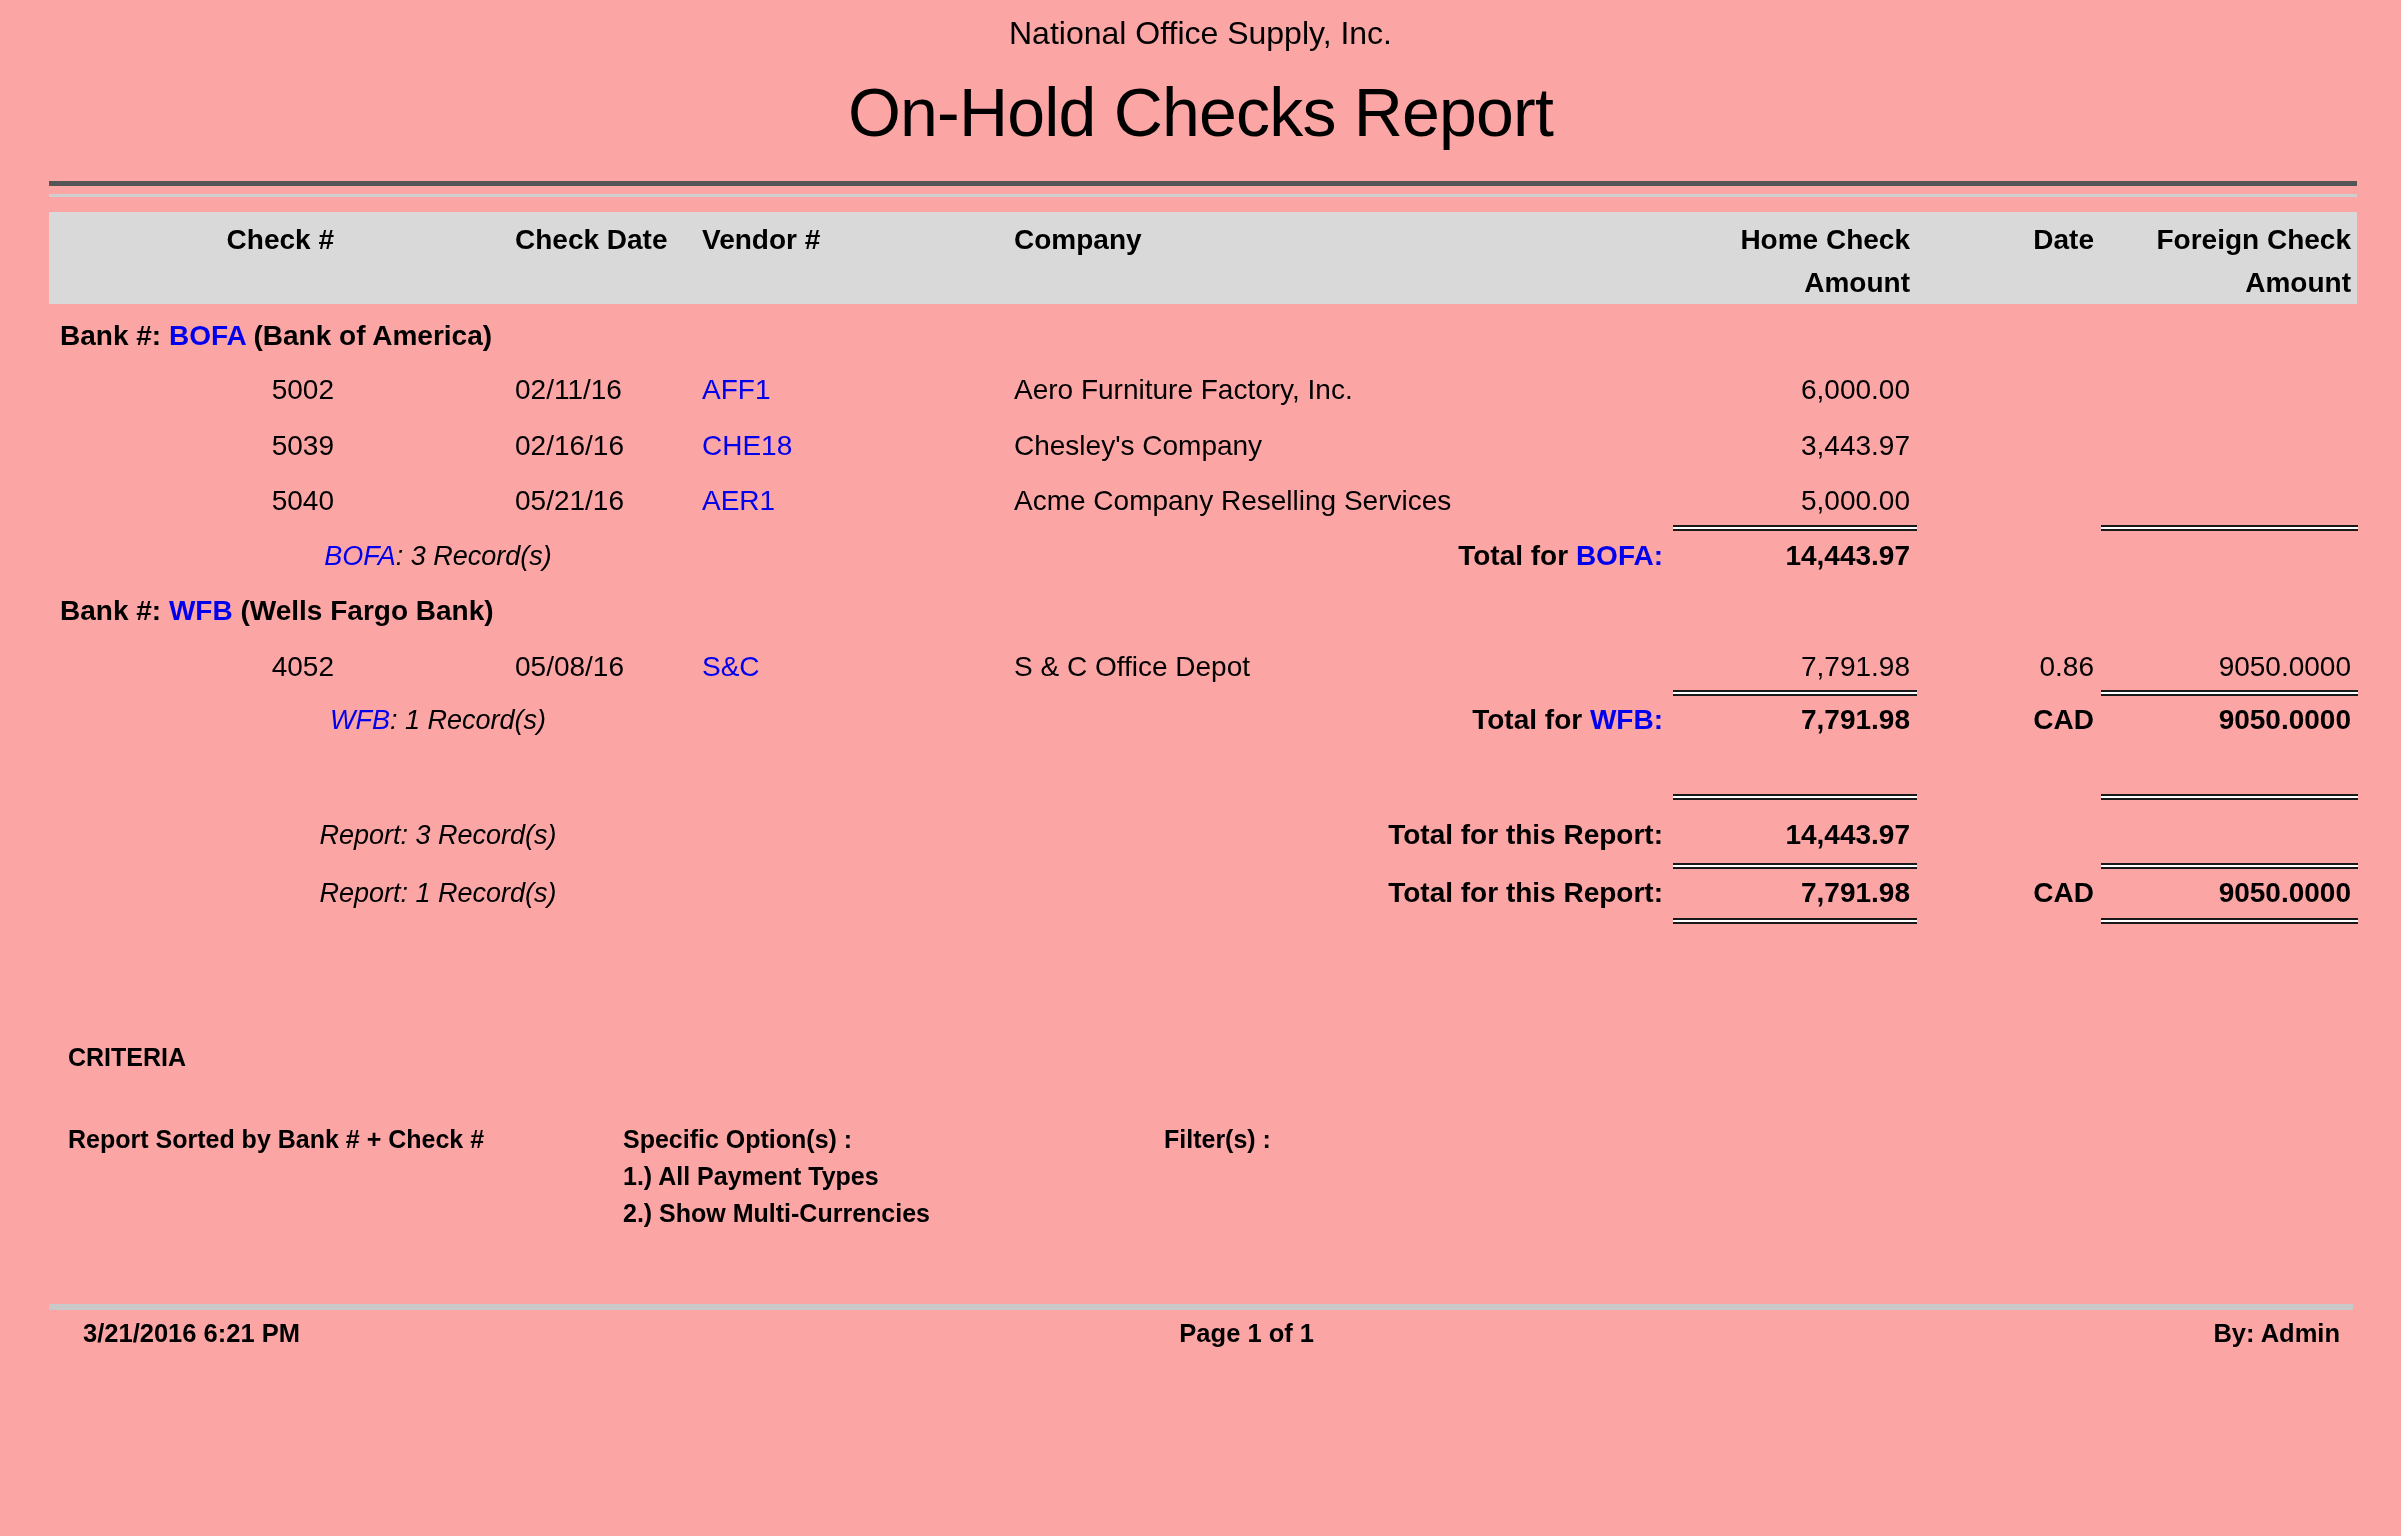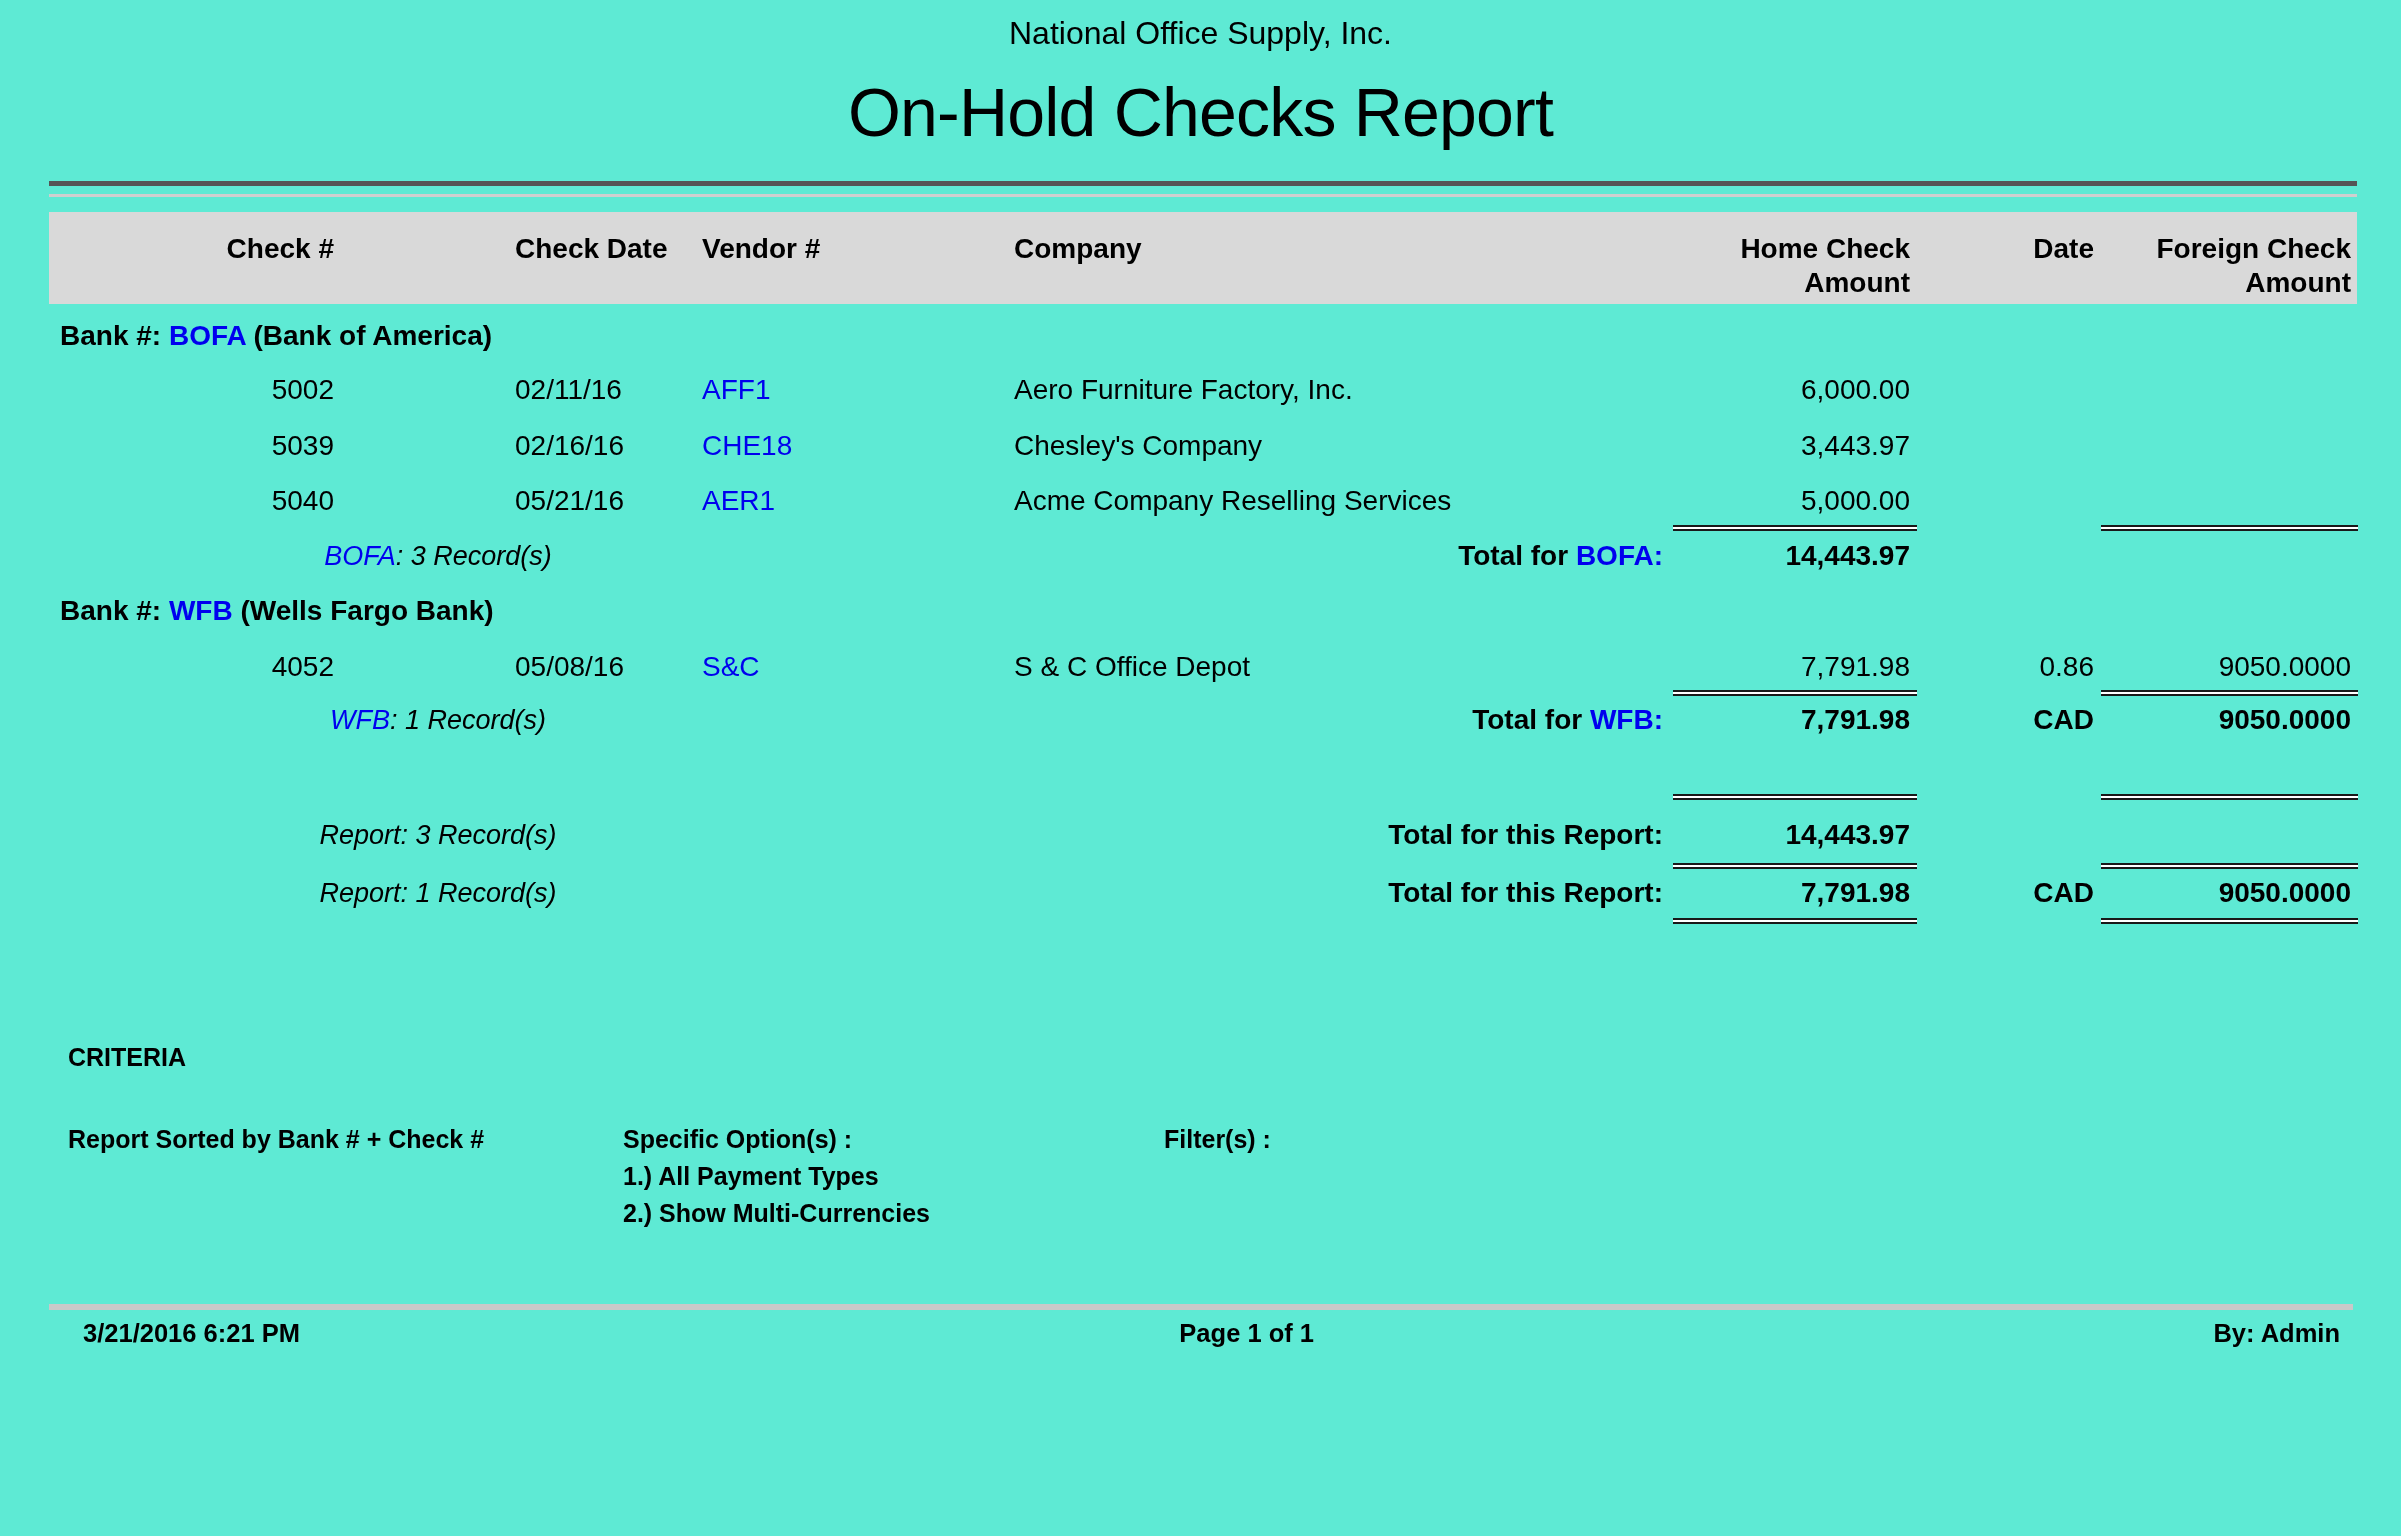--- a/index.html
+++ b/index.html
@@ -1,31 +1,31 @@
 <!DOCTYPE html>
 <html style="font-size:12px"><head>
 <meta charset="utf-8">
 <style>
   html,body{margin:0;padding:0;background:#ffffff;}
   body{width:2401px;height:1537px;font-family:"Liberation Sans",sans-serif;color:#000;}
-  .page{position:relative;width:2401px;height:1537px;background:#5eead4;overflow:hidden;}
+  .page{position:relative;width:2401px;height:1537px;background:#fca5a5;overflow:hidden;}
   .abs{position:absolute;}
 
   
   .company-name{top:13.5px;left:0;width:2401px;text-align:center;font-size:32px;line-height:38px;font-weight:400;}
   .report-title{top:75px;left:0;width:2401px;text-align:center;font-size:68px;line-height:75px;font-weight:400;letter-spacing:-0.8px;}
 
   
   .sep-dark{top:181px;left:49px;width:2308px;height:4.5px;background:#555;}
   .sep-light{top:194px;left:49px;width:2308px;height:3px;background:#cfcfcf;}
 
   
   .header-band{top:212px;left:49px;width:2308px;height:92px;background:#d9d9d9;}
   .hrow{position:absolute;left:0;width:2401px;height:33px;line-height:33px;font-size:28px;font-weight:700;}
-  .hrow1{top:232px;}
+  .hrow1{top:223px;}
   .hrow2{top:266px;}
 
   
   .c-check{position:absolute;left:45px;width:289px;text-align:right;}
   .c-date{position:absolute;left:515px;width:195px;text-align:left;}
   .c-vendor{position:absolute;left:702px;width:255px;text-align:left;}
   .c-company{position:absolute;left:1014px;width:825px;text-align:left;}
   .c-home{position:absolute;left:1610px;width:300px;text-align:right;}
   .c-rate{position:absolute;left:1906px;width:188px;text-align:right;}
   .c-foreign{position:absolute;left:2088px;width:263px;text-align:right;}

